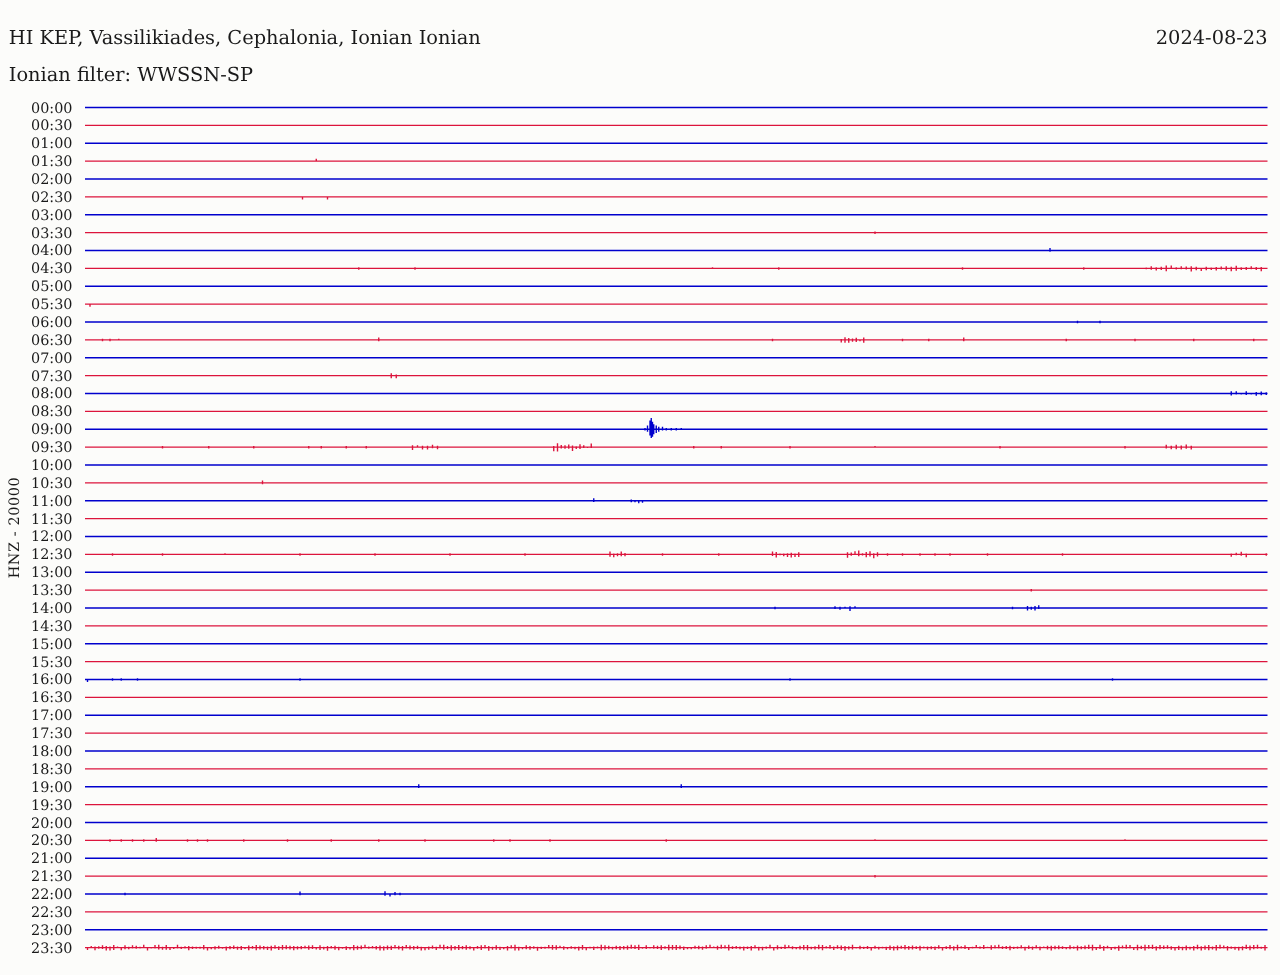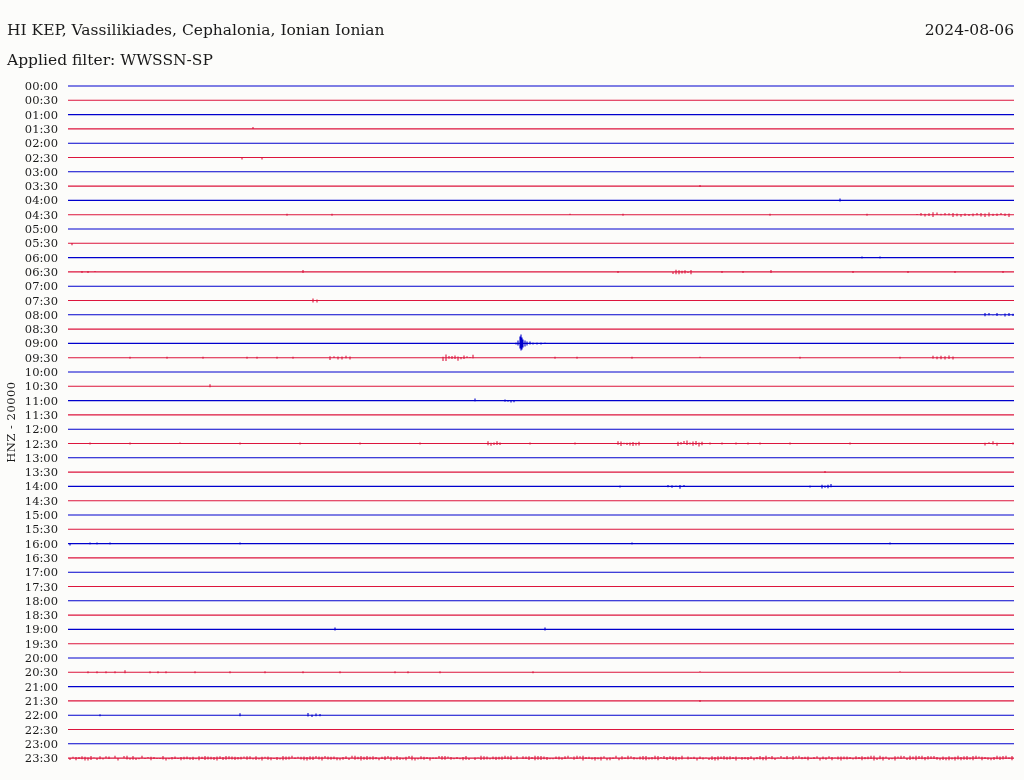--- a/index.html
+++ b/index.html
@@ -17,22 +17,22 @@
     transform:translate(-50%,-50%) rotate(-90deg);
     white-space:nowrap;font-size:11.5px;letter-spacing:.5px;
   }
   svg{position:absolute;left:0;top:0;}
   svg text{font-family:"DejaVu Serif", serif;font-size:11.5px;fill:#1a1a1a;}
 </style>
 </head>
 <body>
 
 <div class="hdr-title">HI KEP, Vassilikiades, Cephalonia, Ionian Ionian</div>
-<div class="hdr-date">2024-08-06</div>
-<div class="hdr-filter">Applied filter: WWSSN-SP</div>
+<div class="hdr-date">2024-08-23</div>
+<div class="hdr-filter">Ionian filter: WWSSN-SP</div>
 <div class="ylabel">HNZ - 20000</div>
 
 <svg id="heli" width="1024" height="780" viewBox="0 0 1024 780">
     <text x="58" y="90.0" text-anchor="end">00:00</text>
     <path d="M 68 86.0 H 1014" fill="none" stroke="#0000cd" stroke-width="1.1"></path>
     <text x="58" y="104.3" text-anchor="end">00:30</text>
     <path d="M 68 100.3 H 1014" fill="none" stroke="#dc143c" stroke-width="1.1"></path>
     <text x="58" y="118.6" text-anchor="end">01:00</text>
     <path d="M 68 114.6 H 1014" fill="none" stroke="#0000cd" stroke-width="1.1"></path>
     <text x="58" y="132.9" text-anchor="end">01:30</text>

